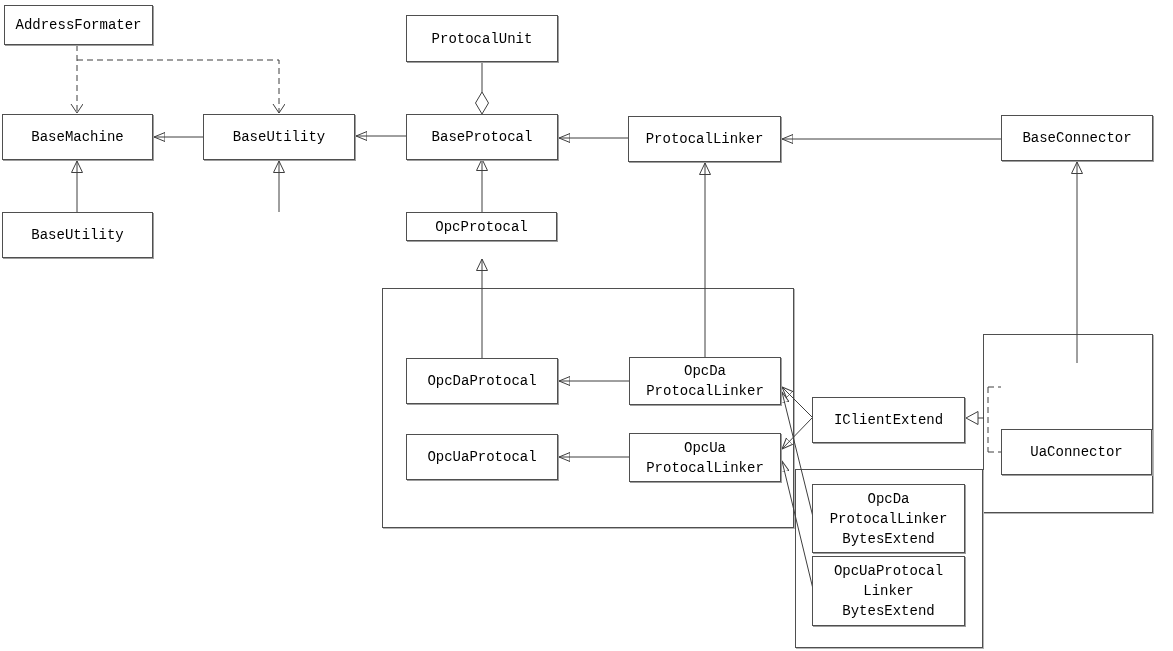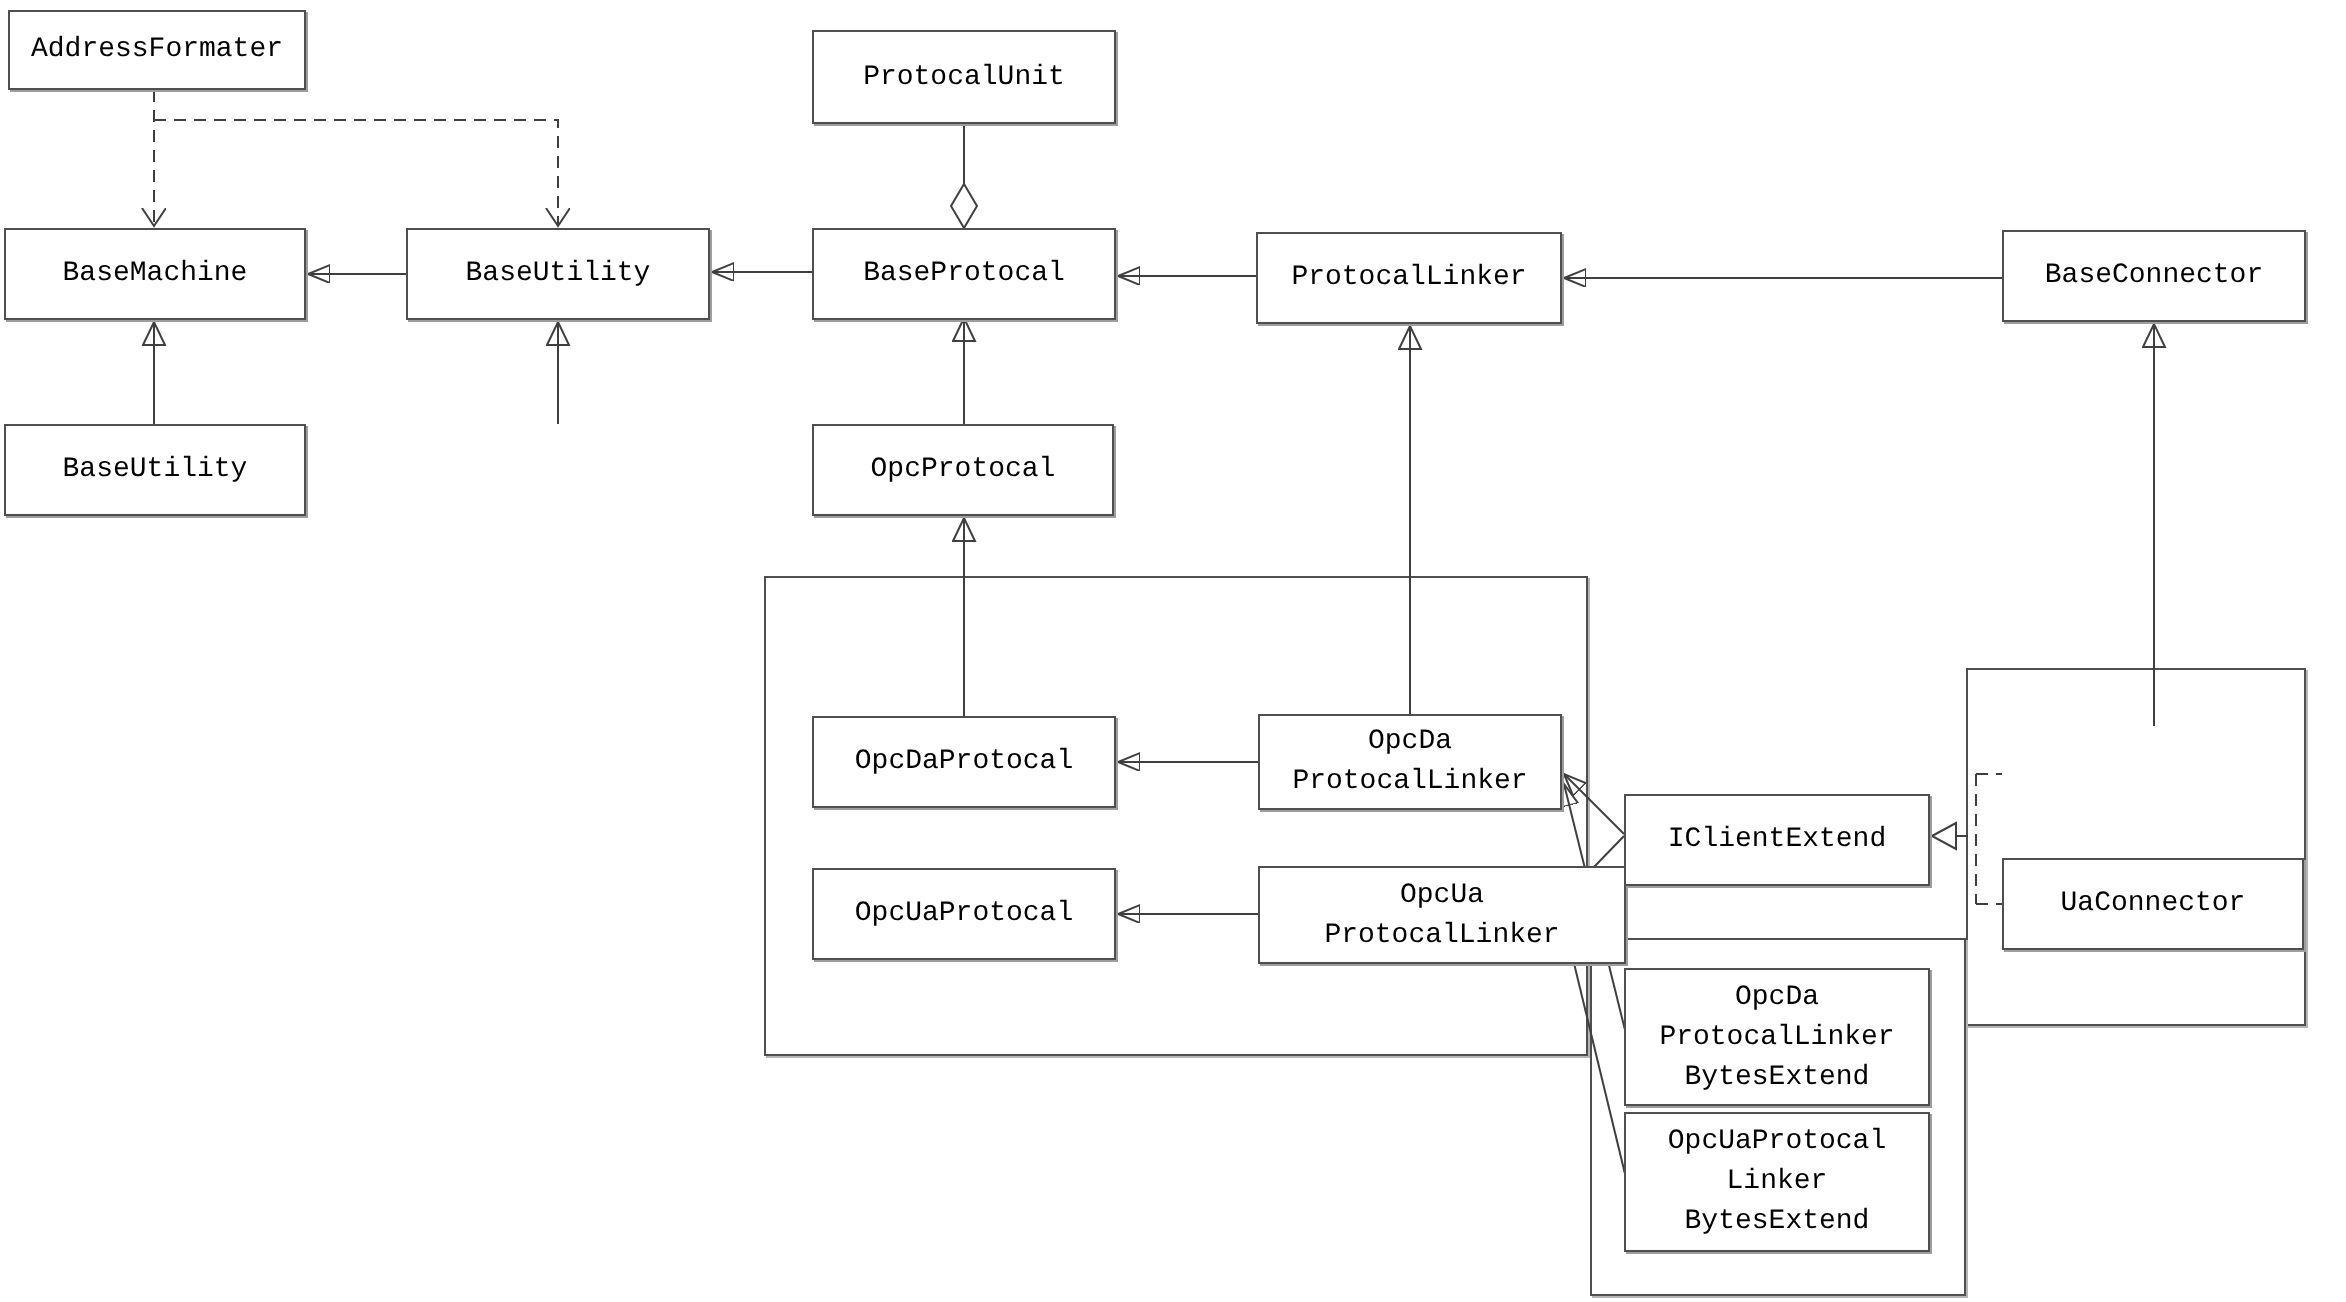--- a/index.html
+++ b/index.html
@@ -120,26 +120,26 @@
   </svg>
 
   <div class="node" style="left:4px;top:5px;width:149px;height:40px;">AddressFormater</div>
   <div class="node" style="left:406px;top:15px;width:152px;height:47px;">ProtocalUnit</div>
   <div class="node" style="left:2px;top:114px;width:151px;height:46px;">BaseMachine</div>
   <div class="node" style="left:203px;top:114px;width:152px;height:46px;">BaseUtility</div>
   <div class="node" style="left:406px;top:114px;width:152px;height:46px;">BaseProtocal</div>
   <div class="node" style="left:628px;top:116px;width:153px;height:46px;">ProtocalLinker</div>
   <div class="node" style="left:1001px;top:115px;width:152px;height:46px;">BaseConnector</div>
   <div class="node" style="left:2px;top:212px;width:151px;height:46px;">BaseUtility</div>
-  <div class="node" style="left:406px;top:212px;width:151px;height:46px;">OpcProtocal</div>
+  <div class="node" style="left:406px;top:212px;width:151px;height:29px;">OpcProtocal</div>
   <div class="node" style="left:406px;top:358px;width:152px;height:46px;">OpcDaProtocal</div>
   <div class="node" style="left:629px;top:357px;width:152px;height:48px;">OpcDa
 ProtocalLinker</div>
   <div class="node" style="left:406px;top:434px;width:152px;height:46px;">OpcUaProtocal</div>
-  <div class="node" style="left:629px;top:433px;width:184px;height:49px;">OpcUa
+  <div class="node" style="left:629px;top:433px;width:152px;height:49px;">OpcUa
 ProtocalLinker</div>
   <div class="node" style="left:812px;top:397px;width:153px;height:46px;">IClientExtend</div>
   <div class="node" style="left:1001px;top:429px;width:151px;height:46px;">UaConnector</div>
   <div class="node" style="left:812px;top:484px;width:153px;height:69px;">OpcDa
 ProtocalLinker
 BytesExtend</div>
   <div class="node" style="left:812px;top:556px;width:153px;height:70px;">OpcUaProtocal
 Linker
 BytesExtend</div>
 

